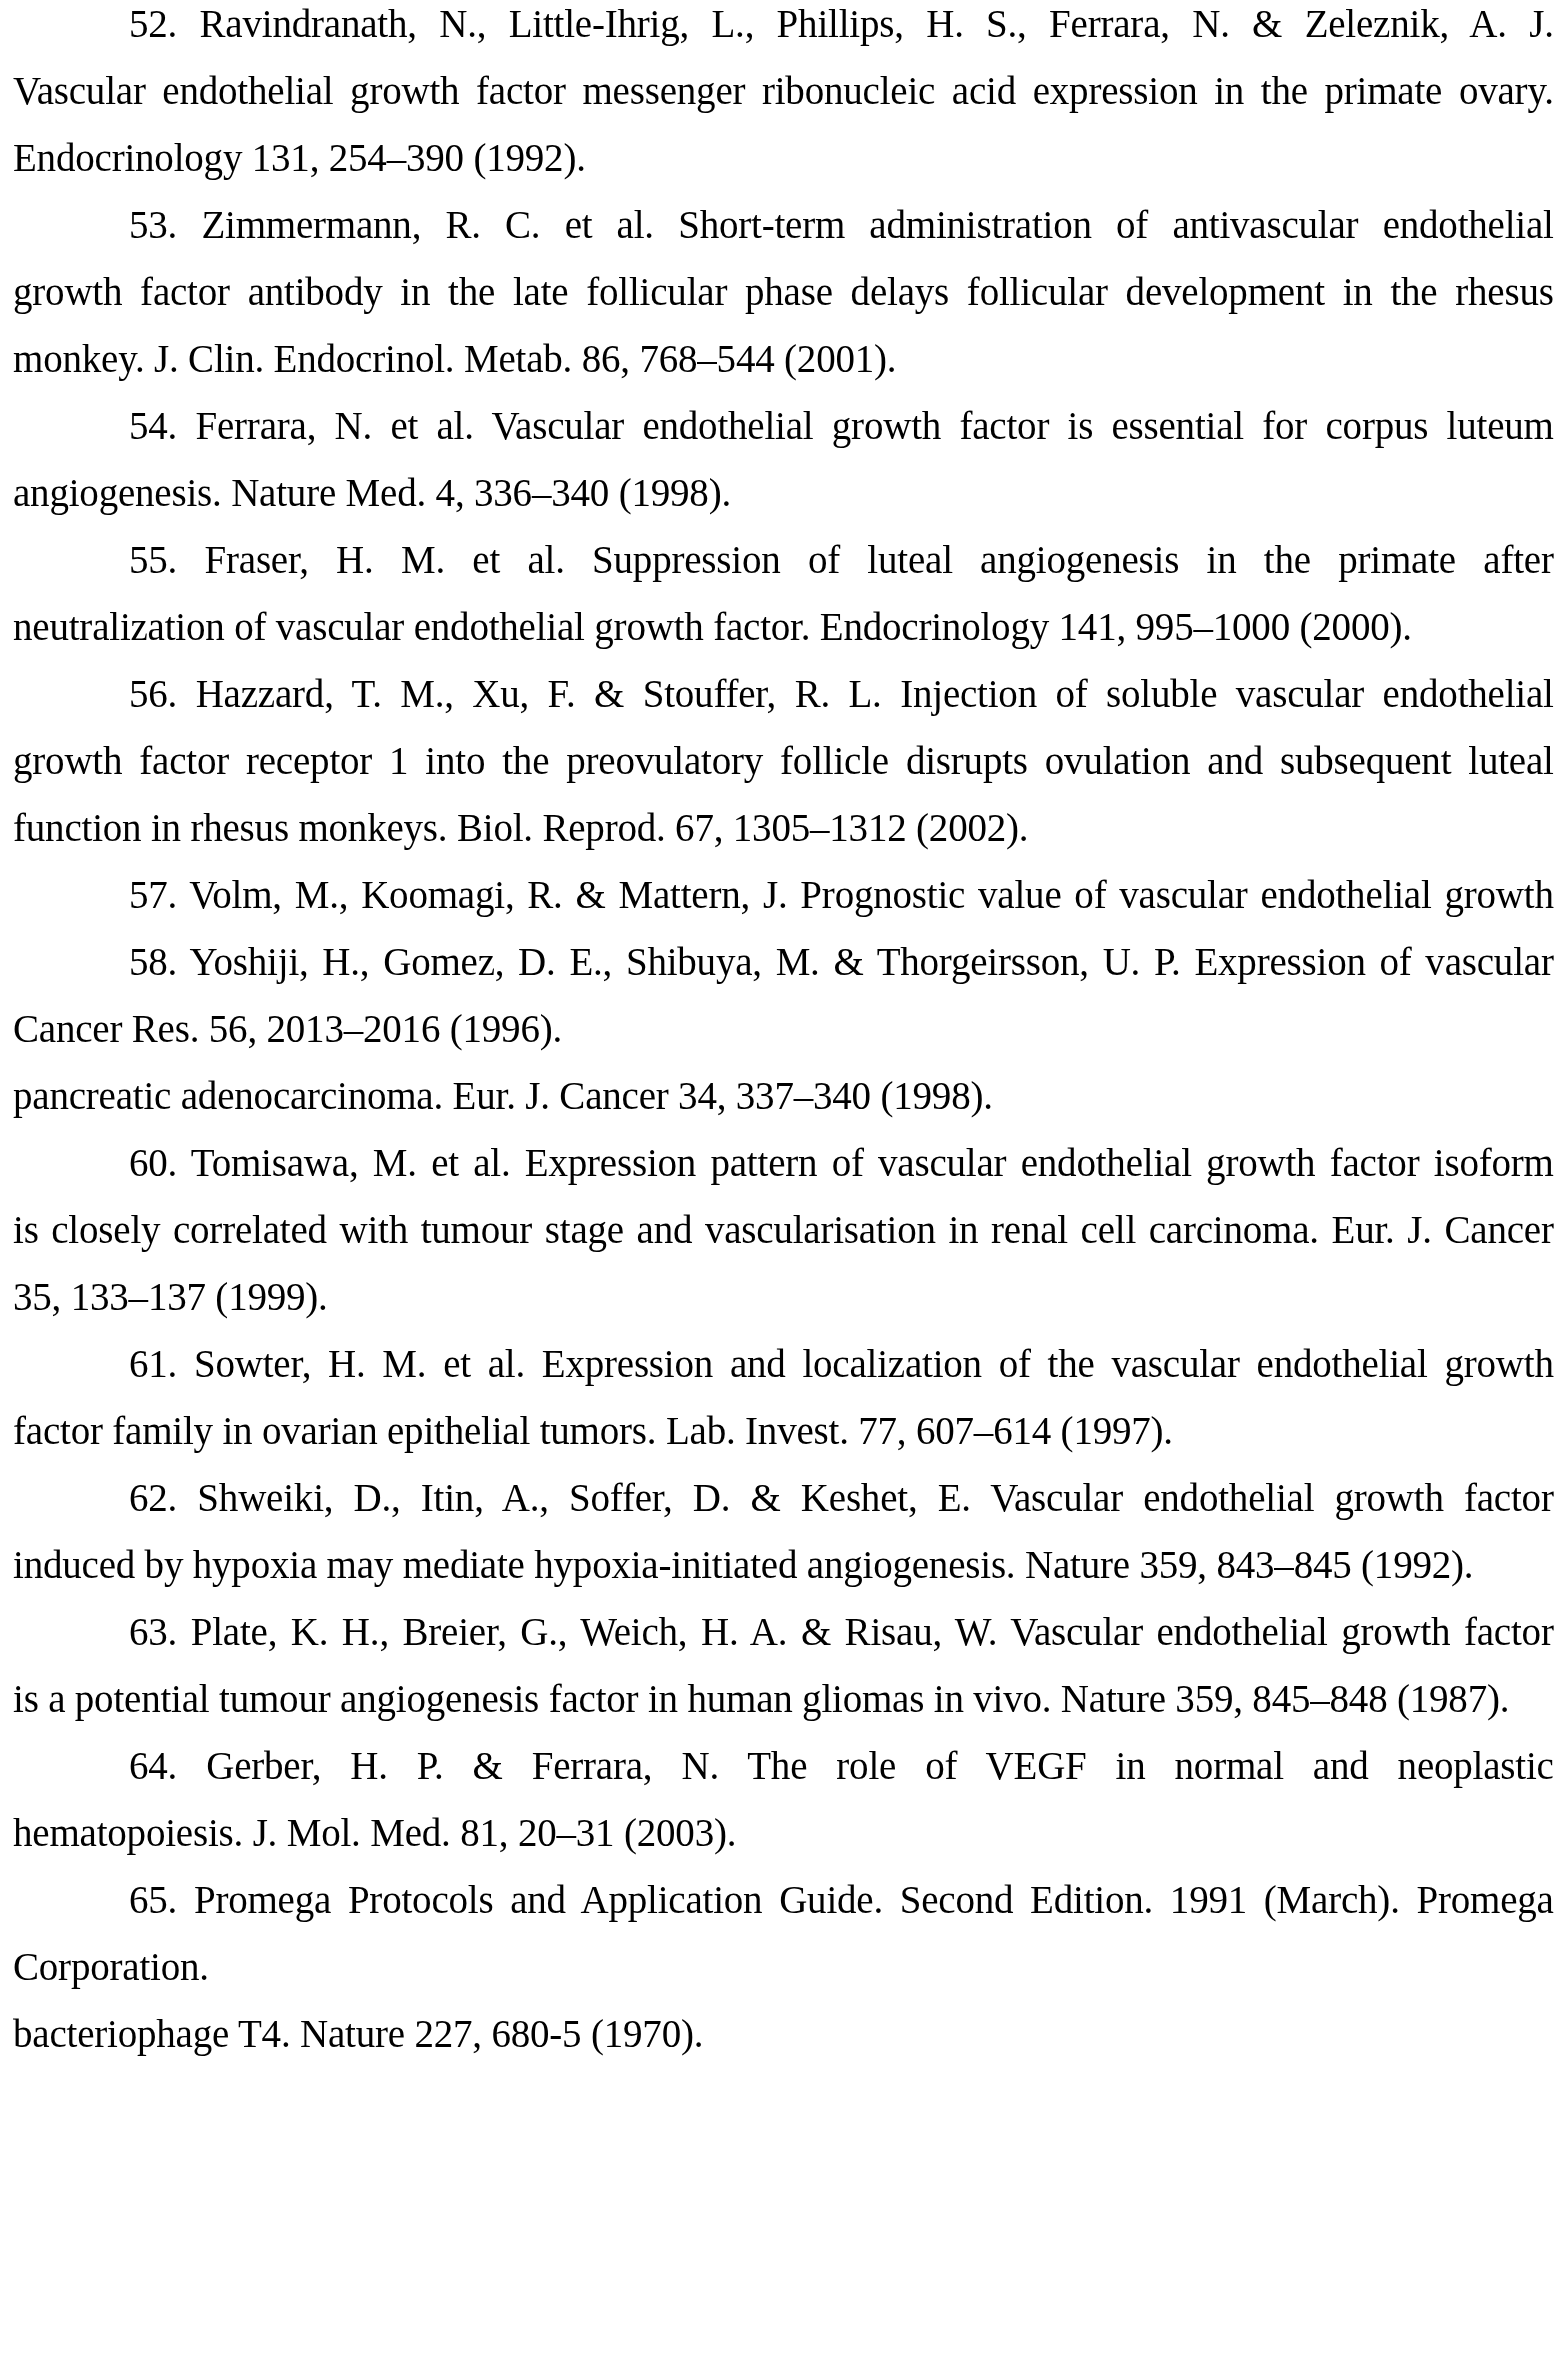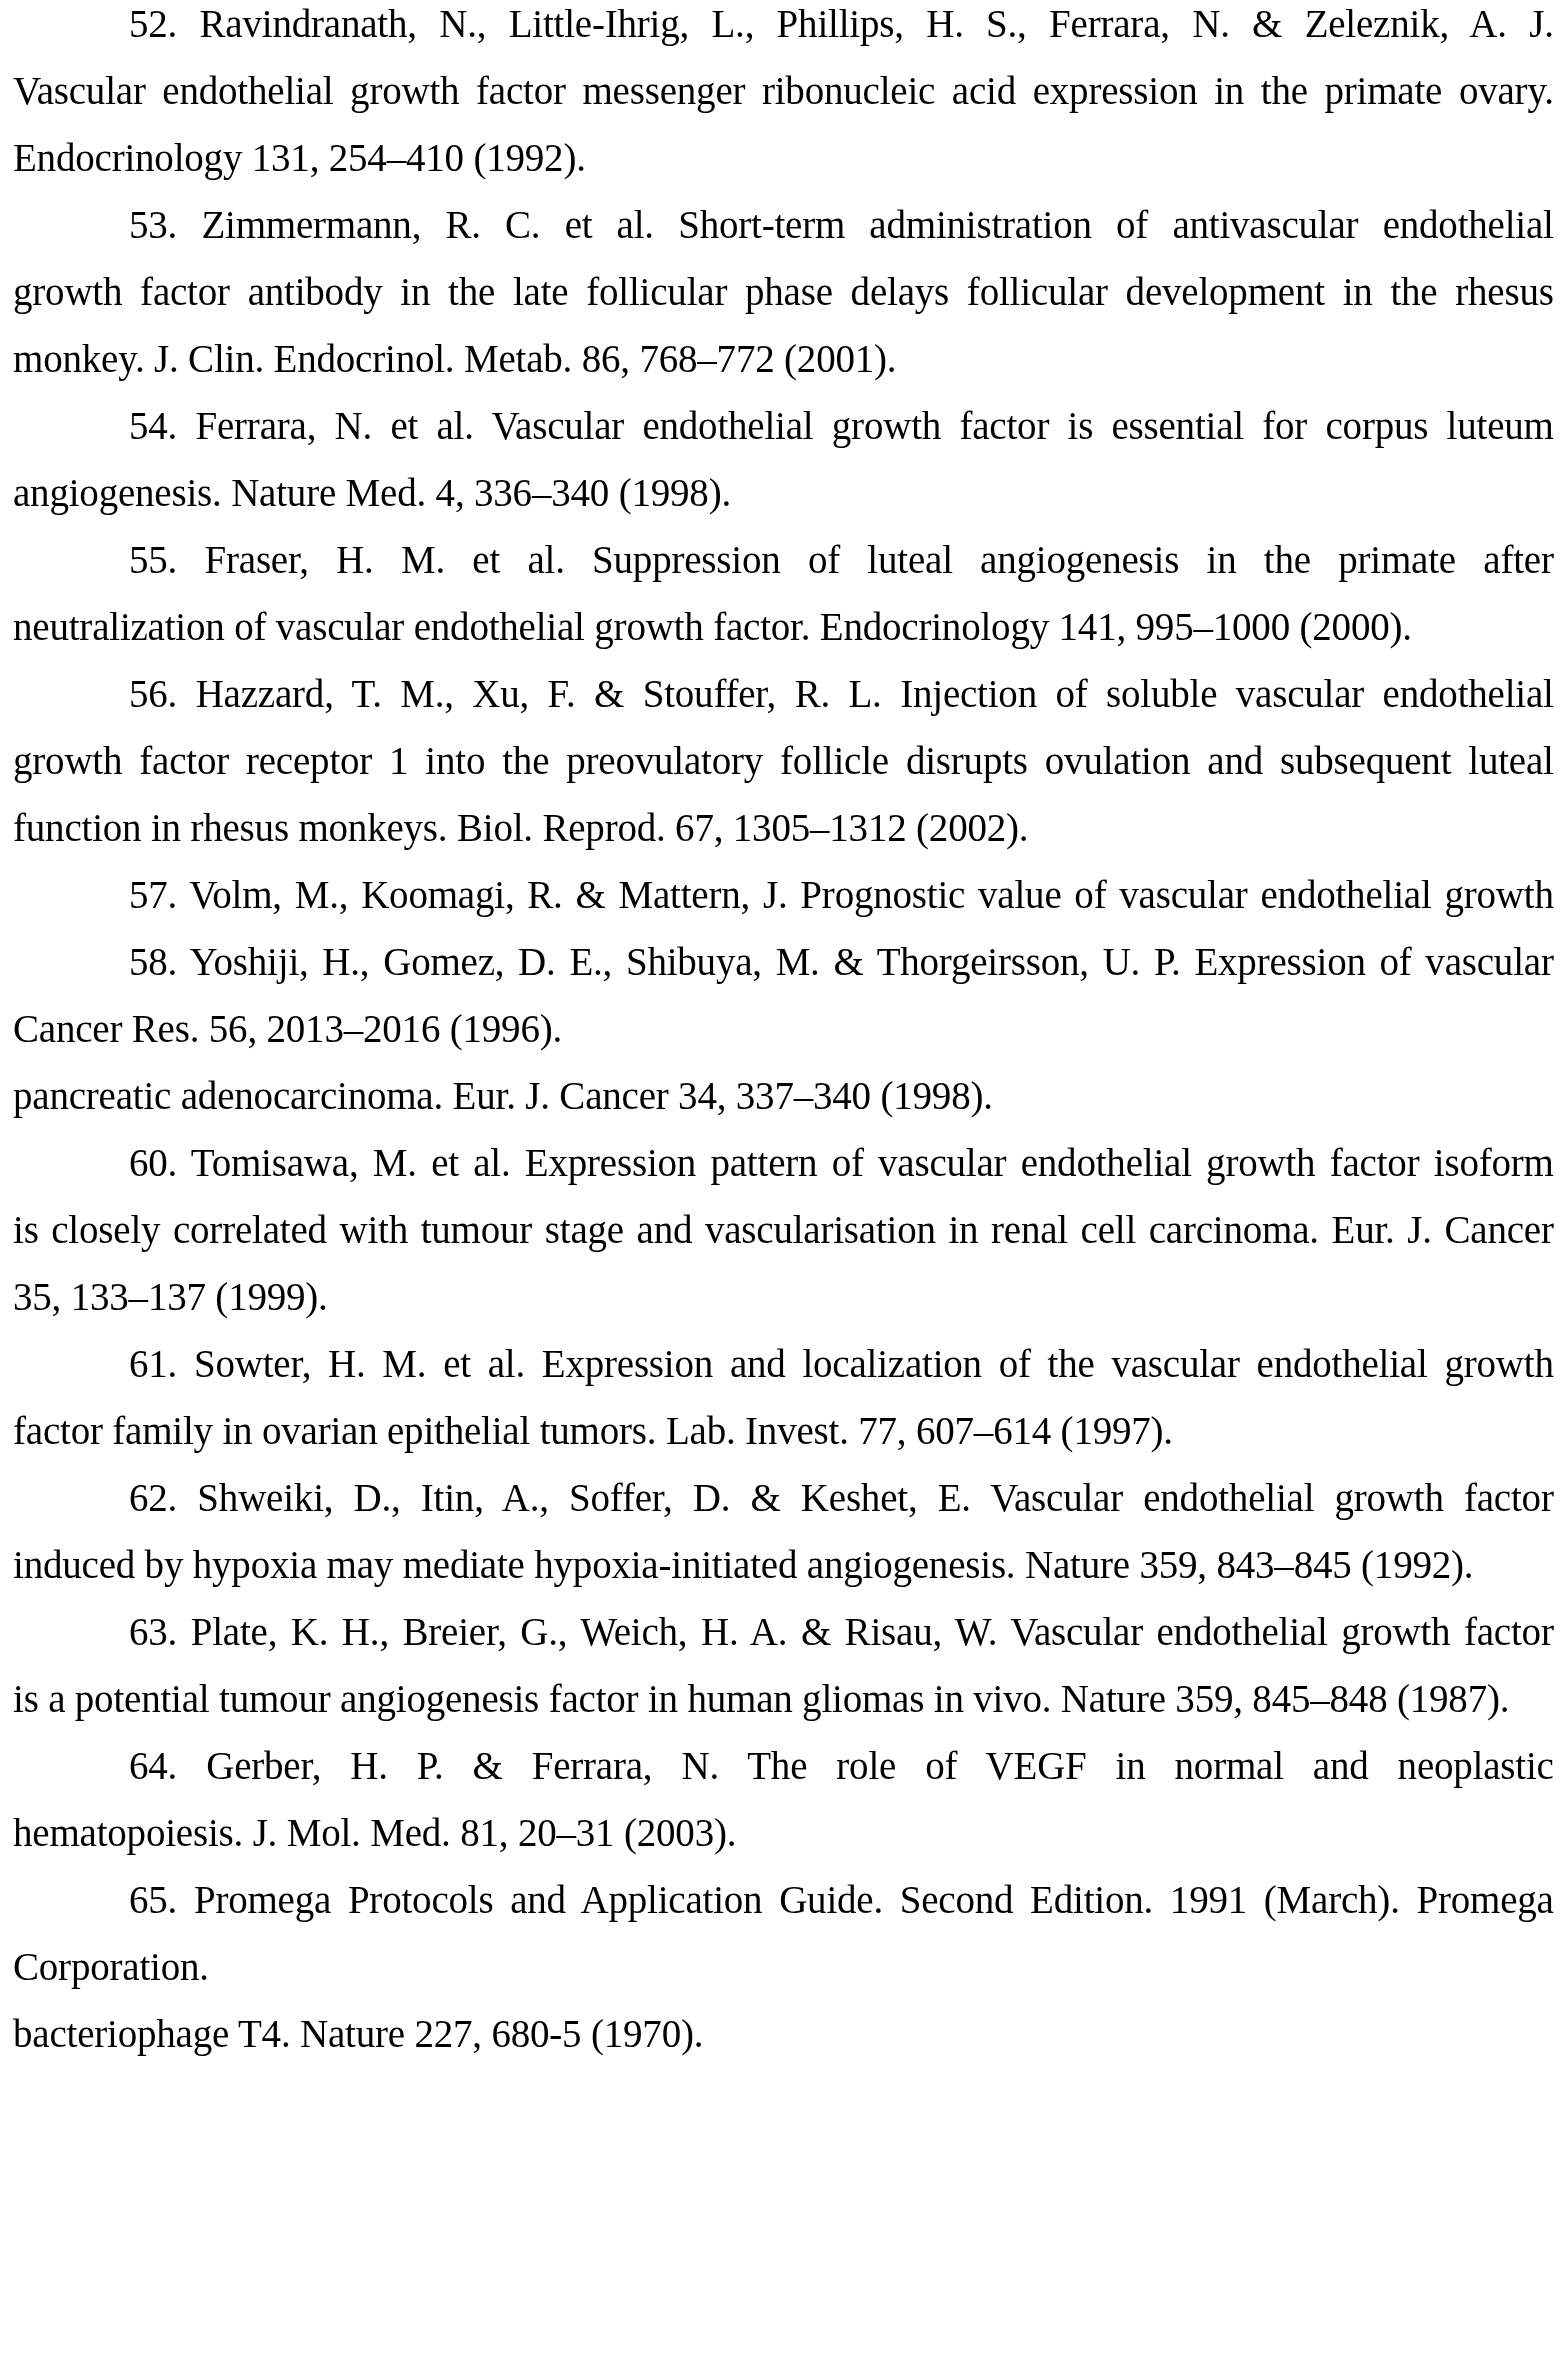--- a/index.html
+++ b/index.html
@@ -45,26 +45,26 @@
   }
 </style>
 </head>
 <body>
 
 <main class="page" style="background: rgb(255, 255, 255); color: rgb(0, 0, 0);">
   <section class="refs">
       <div class="ref">
         <div class="line first">52. Ravindranath, N., Little-Ihrig, L., Phillips, H. S., Ferrara, N. &amp; Zeleznik, A. J.</div>
         <div class="line">Vascular endothelial growth factor messenger ribonucleic acid expression in the primate ovary.</div>
-        <div class="line last">Endocrinology 131, 254–410 (1992).</div>
+        <div class="line last">Endocrinology 131, 254–390 (1992).</div>
       </div>
       <div class="ref">
         <div class="line first">53. Zimmermann, R. C. et al. Short-term administration of antivascular endothelial</div>
         <div class="line">growth factor antibody in the late follicular phase delays follicular development in the rhesus</div>
-        <div class="line last">monkey. J. Clin. Endocrinol. Metab. 86, 768–772 (2001).</div>
+        <div class="line last">monkey. J. Clin. Endocrinol. Metab. 86, 768–544 (2001).</div>
       </div>
       <div class="ref">
         <div class="line first">54. Ferrara, N. et al. Vascular endothelial growth factor is essential for corpus luteum</div>
         <div class="line last">angiogenesis. Nature Med. 4, 336–340 (1998).</div>
       </div>
       <div class="ref">
         <div class="line first">55. Fraser, H. M. et al. Suppression of luteal angiogenesis in the primate after</div>
         <div class="line last">neutralization of vascular endothelial growth factor. Endocrinology 141, 995–1000 (2000).</div>
       </div>
       <div class="ref">

